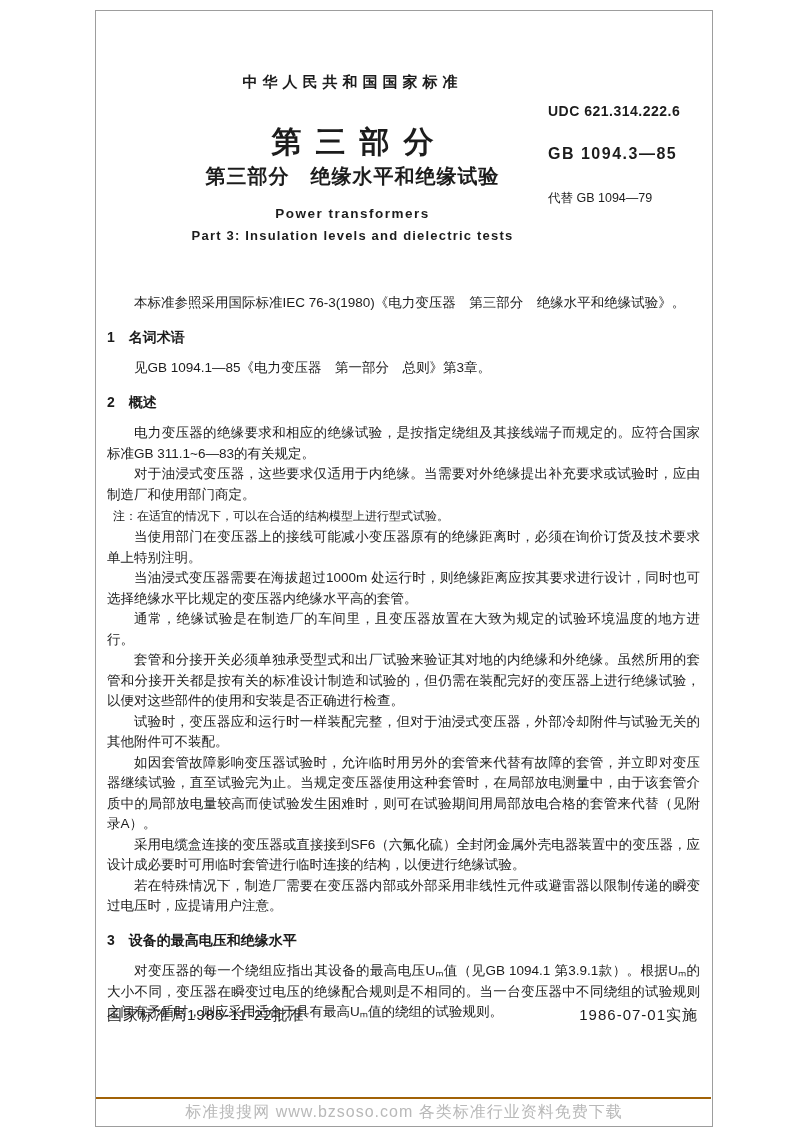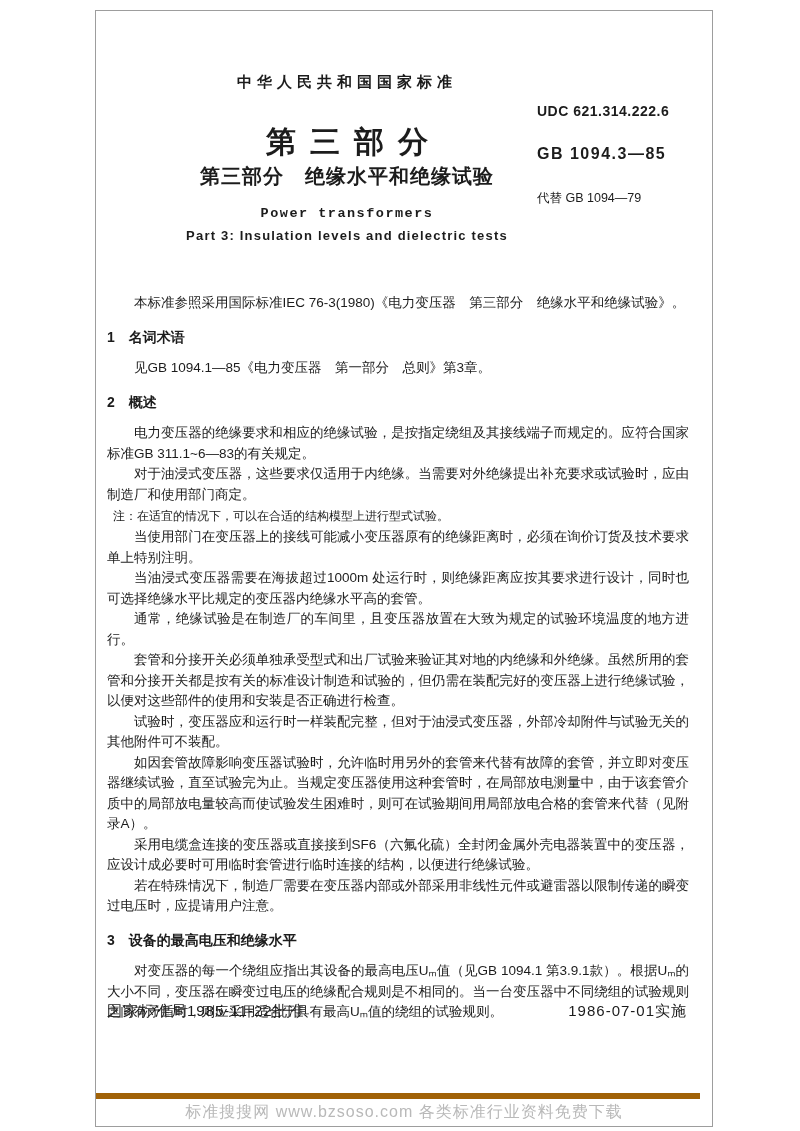--- a/index.html
+++ b/index.html
@@ -12,23 +12,23 @@
   }
   .frame {
     position: absolute;
     left: 95px; top: 10px;
     width: 618px; height: 1117px;
     border: 1px solid #9d9d9d;
     background: #fff;
   }
   .main-area {
     position: absolute;
-    left: 0; top: 0; right: 12px;
+    left: 0; top: 0; right: 1px;
     height: 1088px;
-    border-bottom: 6px solid #a16207;
+    border-bottom: 2px solid #a16207;
     padding: 0 11px;
     overflow: hidden;
   }
   
   .header { position: relative; margin-top: 62px; }
   .header-left {
     width: calc(100% - 150px);
     padding-left: 48px;
     text-align: center;
   }
@@ -43,21 +43,20 @@
   }
   .subtitle-cn {
     margin-top: 0;
     font-size: 20px; font-weight: bold;
     letter-spacing: 1px;
   }
   .title-en {
     margin-top: 16px;
     font-size: 13.5px; font-weight: bold;
     letter-spacing: 1.5px;
-    font-family: Liberation Mono, monospace;
   }
   .subtitle-en {
     margin-top: 7px;
     font-size: 13px; font-weight: bold;
     letter-spacing: 1.2px;
   }
   .header-right {
     position: absolute; top: 30px; right: 2px;
     width: 150px; text-align: left;
   }

